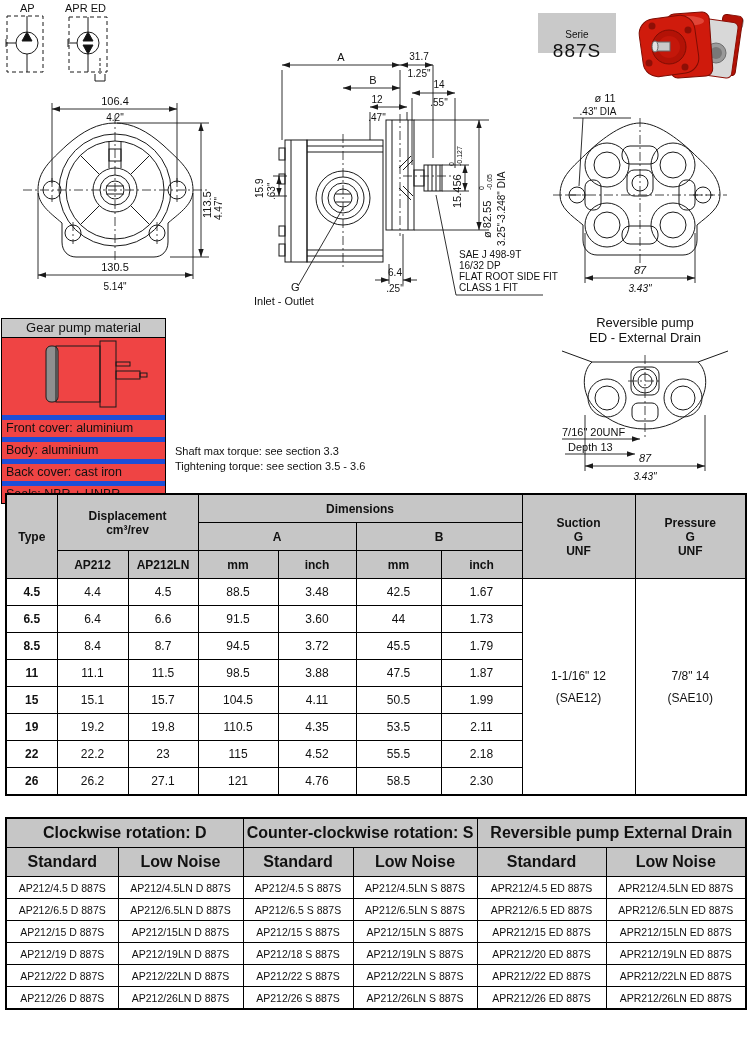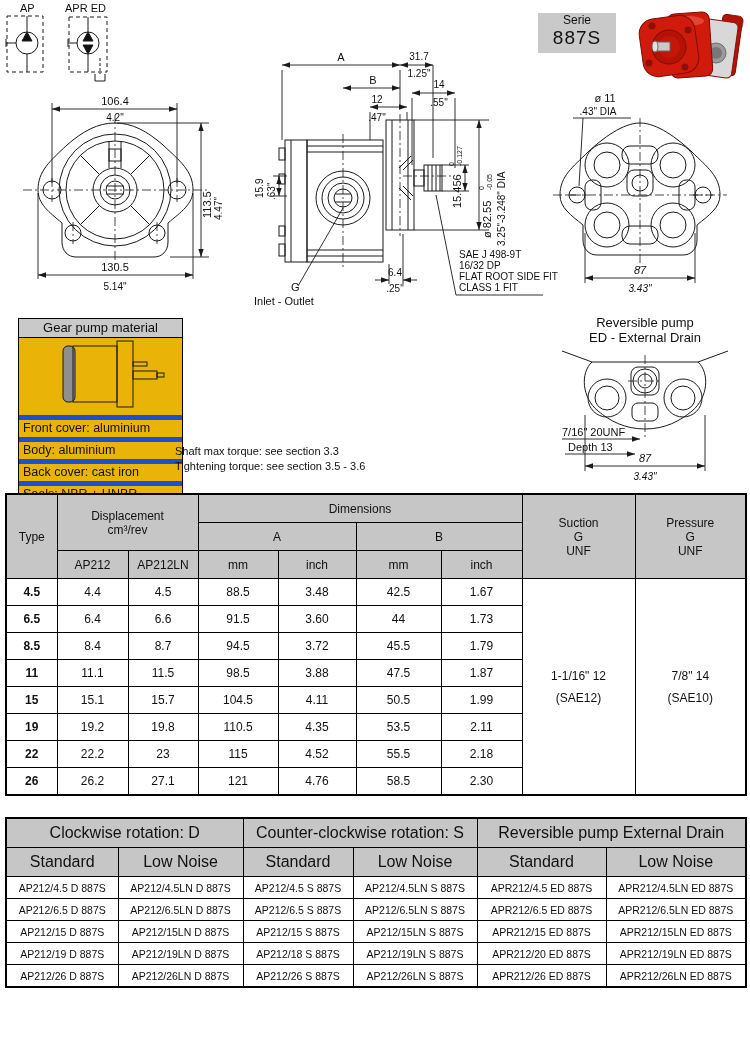--- a/index.html
+++ b/index.html
@@ -7,30 +7,30 @@
   .abs{position:absolute}
   svg{overflow:visible}
   svg text{font-family:"Liberation Sans",sans-serif;fill:#111}
   .t11{font-size:11px}.t10{font-size:10px}.t13{font-size:13px}
   .tol{font-size:7px}
   .it{font-style:italic}
   .ln{stroke:#1a1a1a;stroke-width:1;fill:none}
   .cl{stroke:#1a1a1a;stroke-width:.8;fill:none;stroke-dasharray:9 3 2 3}
   .dm{stroke:#1a1a1a;stroke-width:.9;fill:none}
   .serie-box{left:538px;top:13px;width:78px;height:40px;background:#c9c9c9;text-align:center}
-  .serie-box .l1{font-size:12px;padding-top:0}
+  .serie-box .l1{font-size:10px;padding-top:16px}
   .serie-box .l2{font-size:19px;letter-spacing:1px}
-  .mat-box{left:18px;top:318px;width:163px;border:1px solid #000;background:#eab308}
+  .mat-box{left:1px;top:318px;width:163px;border:1px solid #000;background:#ef4444}
   .mat-title{background:#c9c9c9;border-bottom:1px solid #000;text-align:center;font-size:13px;height:18px;line-height:18px}
   .mat-row{border-top:5px solid #1d4ed8;font-size:12.5px;height:17px;line-height:17px;padding-left:4px}
   .notes{left:175px;top:444px;font-size:11px;line-height:15px}
   table{border-collapse:collapse;table-layout:fixed;background:#fff}
   .grid{border:2px solid #000}
   .grid th,.grid td{border:1px solid #000;text-align:center;vertical-align:middle;padding:0;overflow:hidden}
-  .grid th{background:#c6c6c6;font-weight:normal}
+  .grid th{background:#c6c6c6;font-weight:bold}
   .dim-table{left:5px;top:493px;width:740px}
   .dim-table th{font-size:12px;height:27px}
   .dim-table td{font-size:12px;height:26px}
   .dim-table td:first-child{font-weight:bold}
   .dim-table .span-cell{font-weight:normal;font-size:12px;line-height:22px}
   .model-table{left:5px;top:817px;width:740px}
   .model-table th{font-size:16px;height:28px}
   .model-table td{font-size:10.5px;height:21px}
 </style>
 </head>
@@ -455,20 +455,28 @@
       </tr>
       <tr>
         <td>AP212/19 D 887S</td>
         <td>AP212/19LN D 887S</td>
         <td>AP212/18 S 887S</td>
         <td>AP212/19LN S 887S</td>
         <td>APR212/20 ED 887S</td>
         <td>APR212/19LN ED 887S</td>
       </tr>
       <tr>
+        <td>AP212/22 D 887S</td>
+        <td>AP212/22LN D 887S</td>
+        <td>AP212/22 S 887S</td>
+        <td>AP212/22LN S 887S</td>
+        <td>APR212/22 ED 887S</td>
+        <td>APR212/22LN ED 887S</td>
+      </tr>
+      <tr>
         <td>AP212/26 D 887S</td>
         <td>AP212/26LN D 887S</td>
         <td>AP212/26 S 887S</td>
         <td>AP212/26LN S 887S</td>
         <td>APR212/26 ED 887S</td>
         <td>APR212/26LN ED 887S</td>
       </tr>
     </tbody>
 </table>
 

